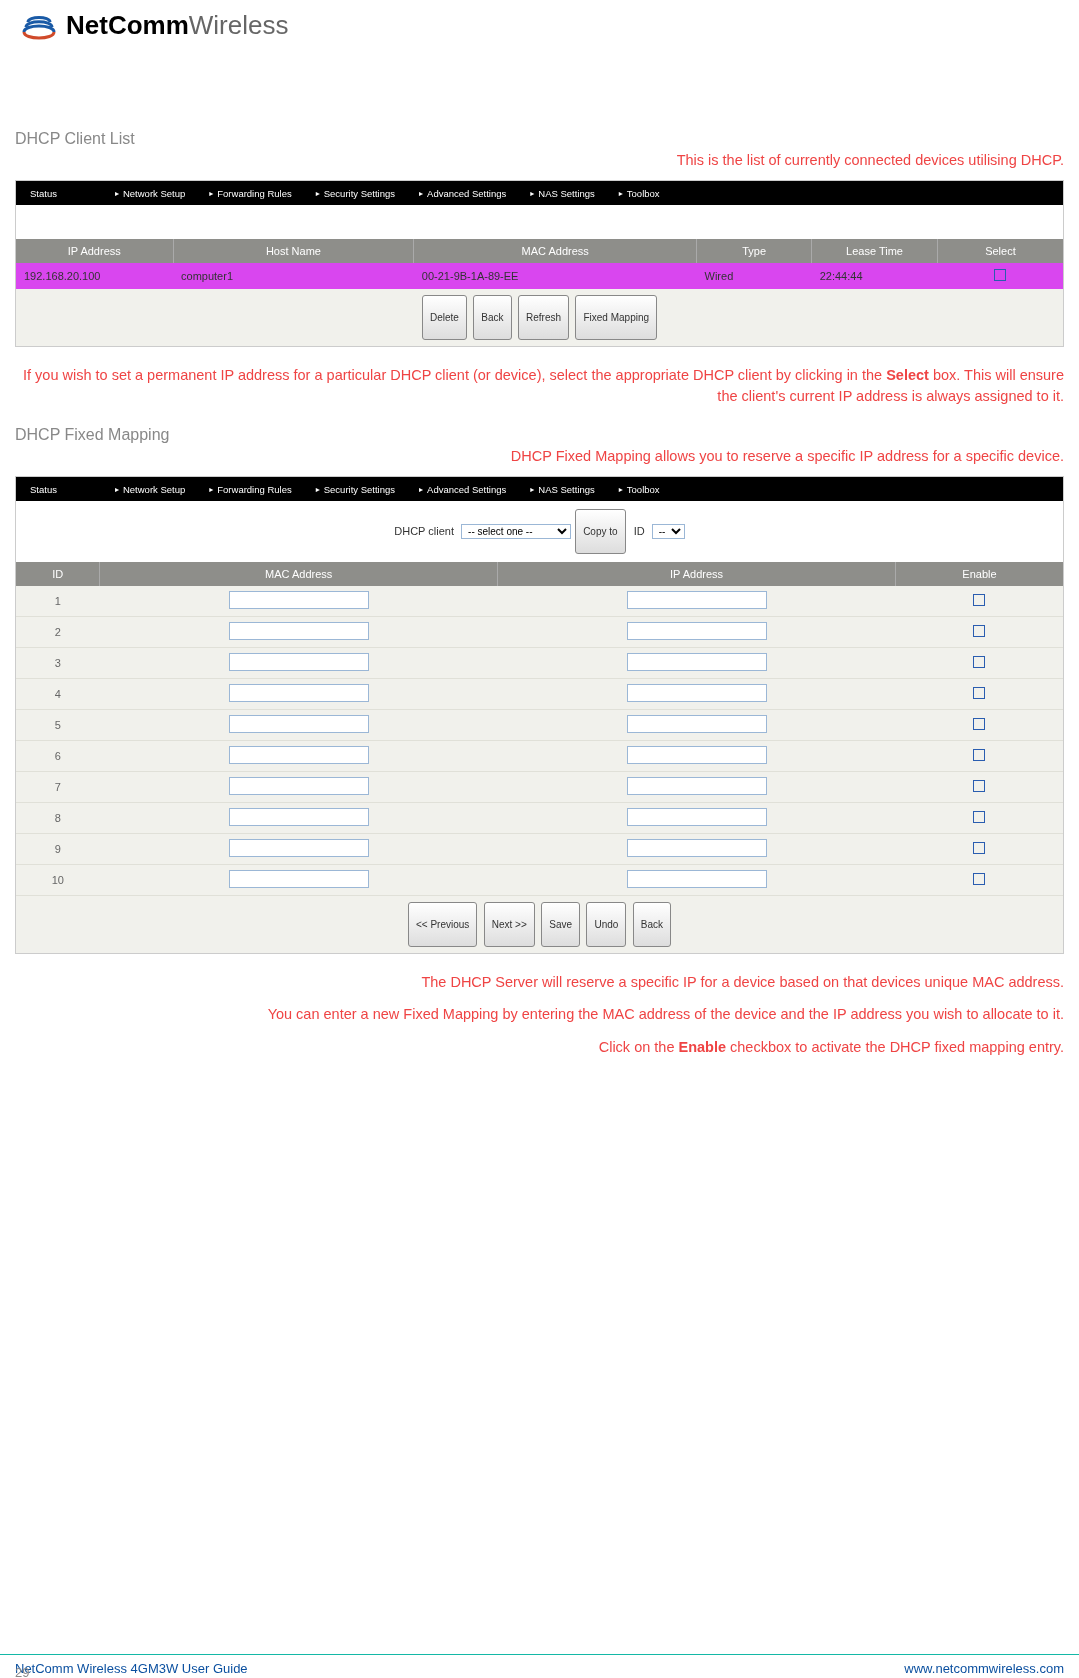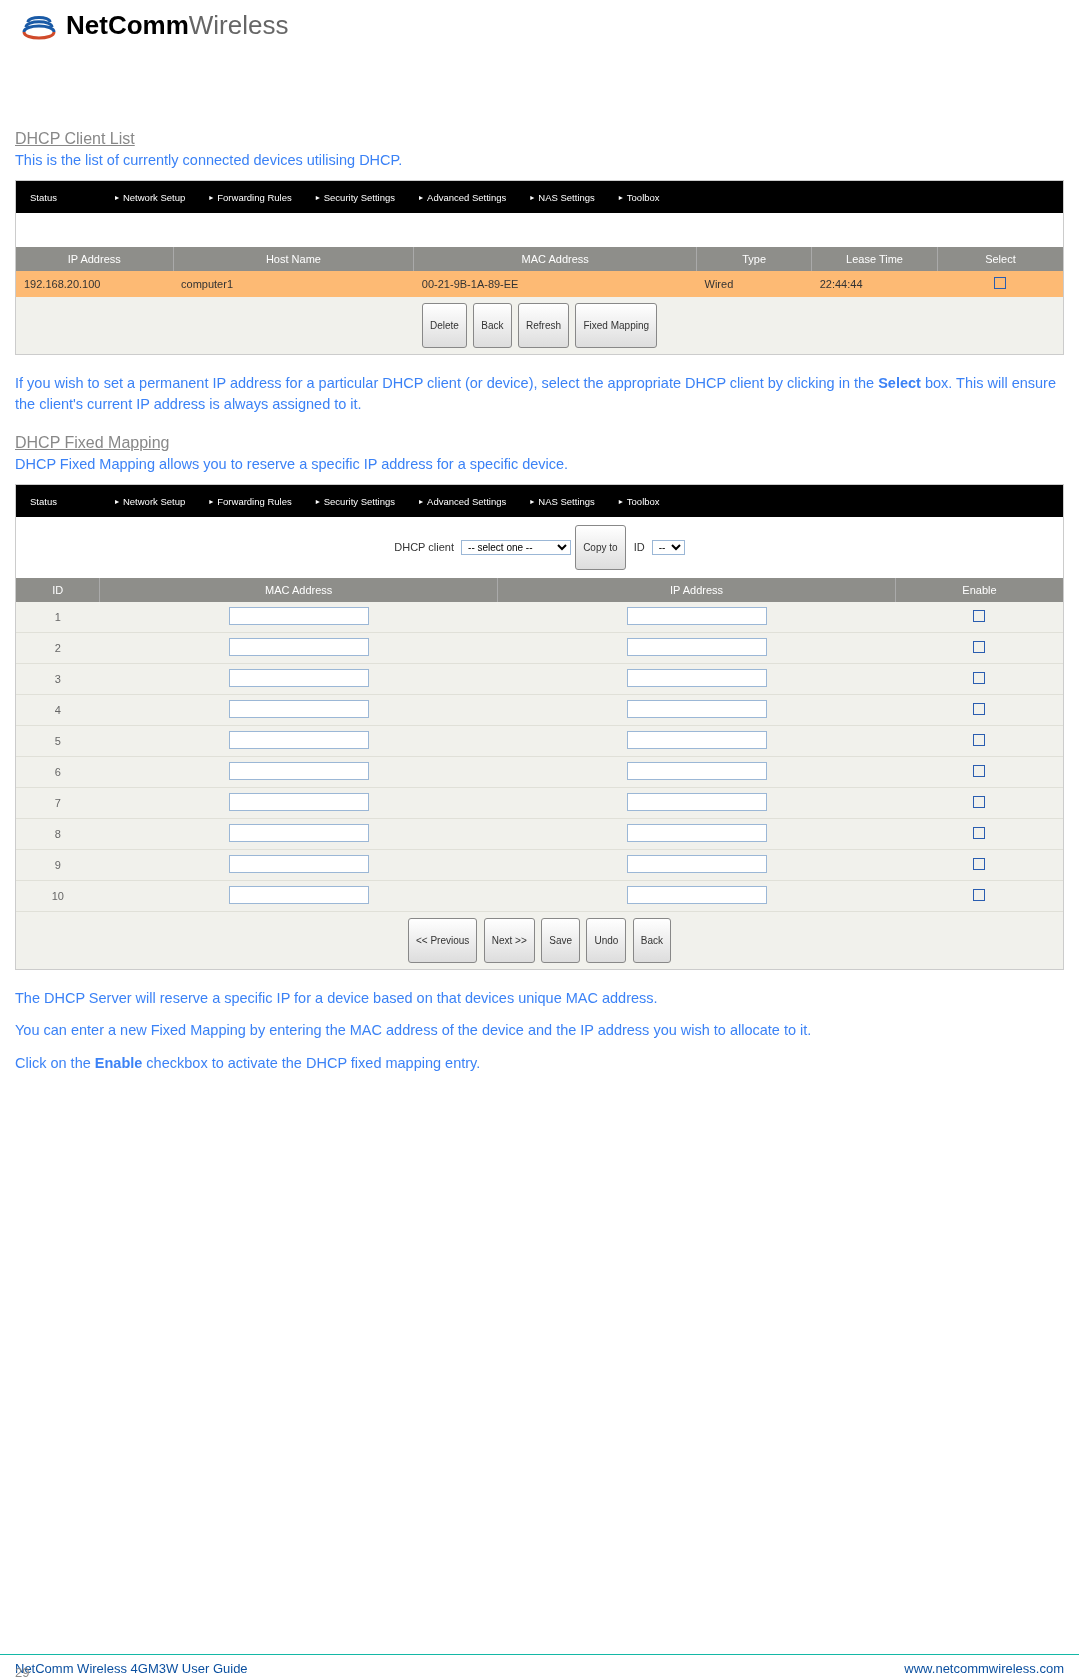--- a/index.html
+++ b/index.html
@@ -25,43 +25,43 @@
       align-items: center;
       margin-right: 8px;
     }
     .logo-text { font-size: 26px; }
     .logo-text .bold { font-weight: 700; }
     .logo-text .light { font-weight: 300; color: #666; }
     .page-content { padding: 0 15px; }
     .section-title {
       font-size: 16px;
       color: #888;
-      text-decoration: underline;
       margin-top: 82px;
       margin-bottom: 2px;
       font-weight: 400;
     }
     .section2-title { margin-top: 20px; }
     .desc {
       font-size: 14.5px;
-      color: #3b82f6;
+      color: #ef4444;
       margin-bottom: 10px;
       line-height: 1.4;
+      text-align: right;
     }
     .desc .bold { font-weight: 700; }
 
     .screenshot-box {
       margin: 10px 0 18px 0;
       border: 1px solid #ccc;
     }
     .nav-bar {
       background: #000;
       display: flex;
       align-items: center;
-      height: 32px;
+      height: 24px;
       font-size: 9.5px;
       color: #fff;
     }
     .nav-item {
       padding: 0 14px 0 10px;
       height: 100%;
       display: flex;
       align-items: center;
       white-space: nowrap;
     }
@@ -79,21 +79,21 @@
       background: #8e8e8a;
       color: #fff;
       padding: 6px 4px;
       font-weight: 400;
       font-size: 11px;
       text-align: center;
       border-right: 1px solid #aaa;
     }
     .table1 th:last-child { border-right: none; }
     .table1 td {
-      background: #fdba74;
+      background: #d946ef;
       padding: 6px 8px;
       font-size: 11px;
       color: #333;
     }
     .cb {
       width: 12px; height: 12px;
       border: 1px solid #2a5db0;
       display: inline-block;
     }
     .action-row {

